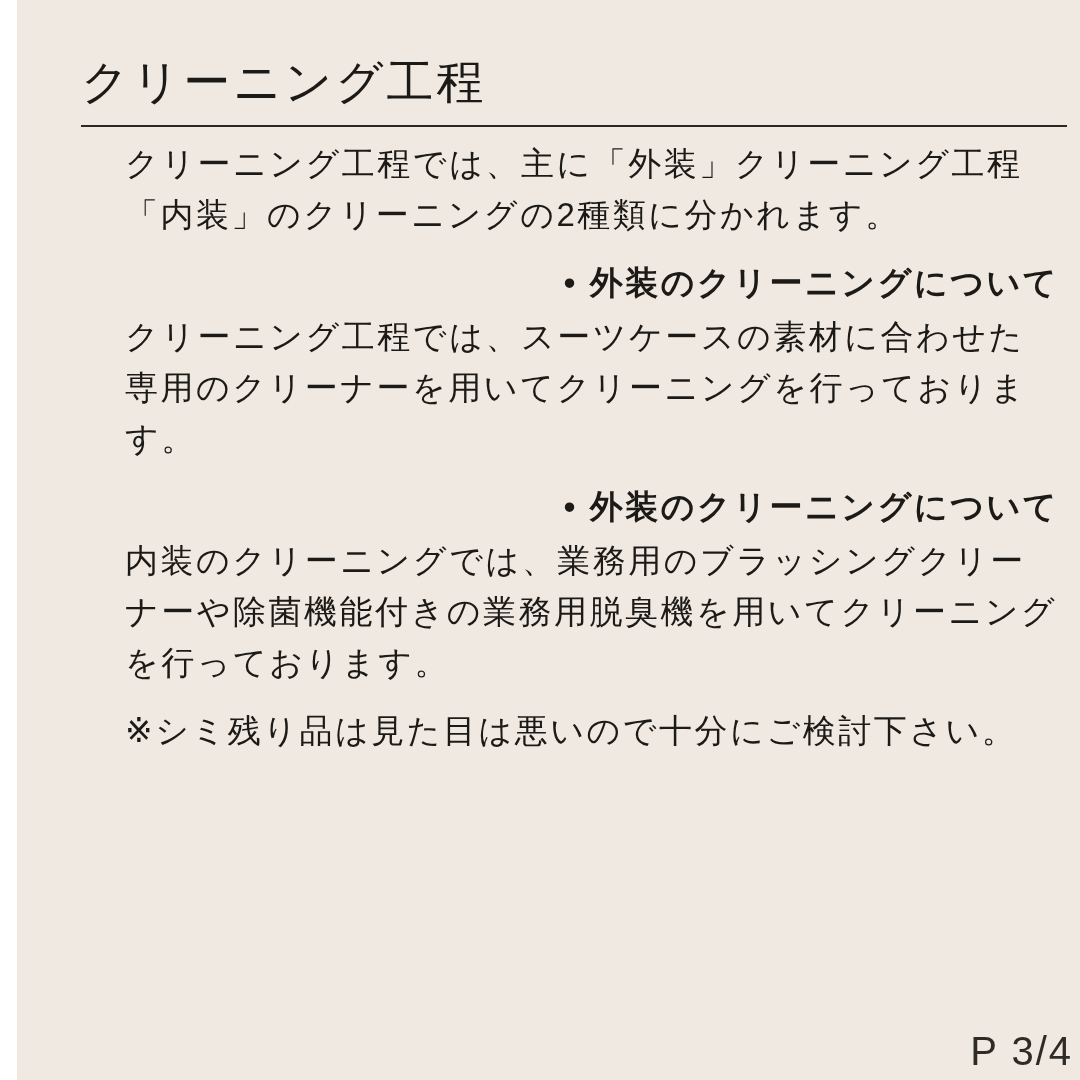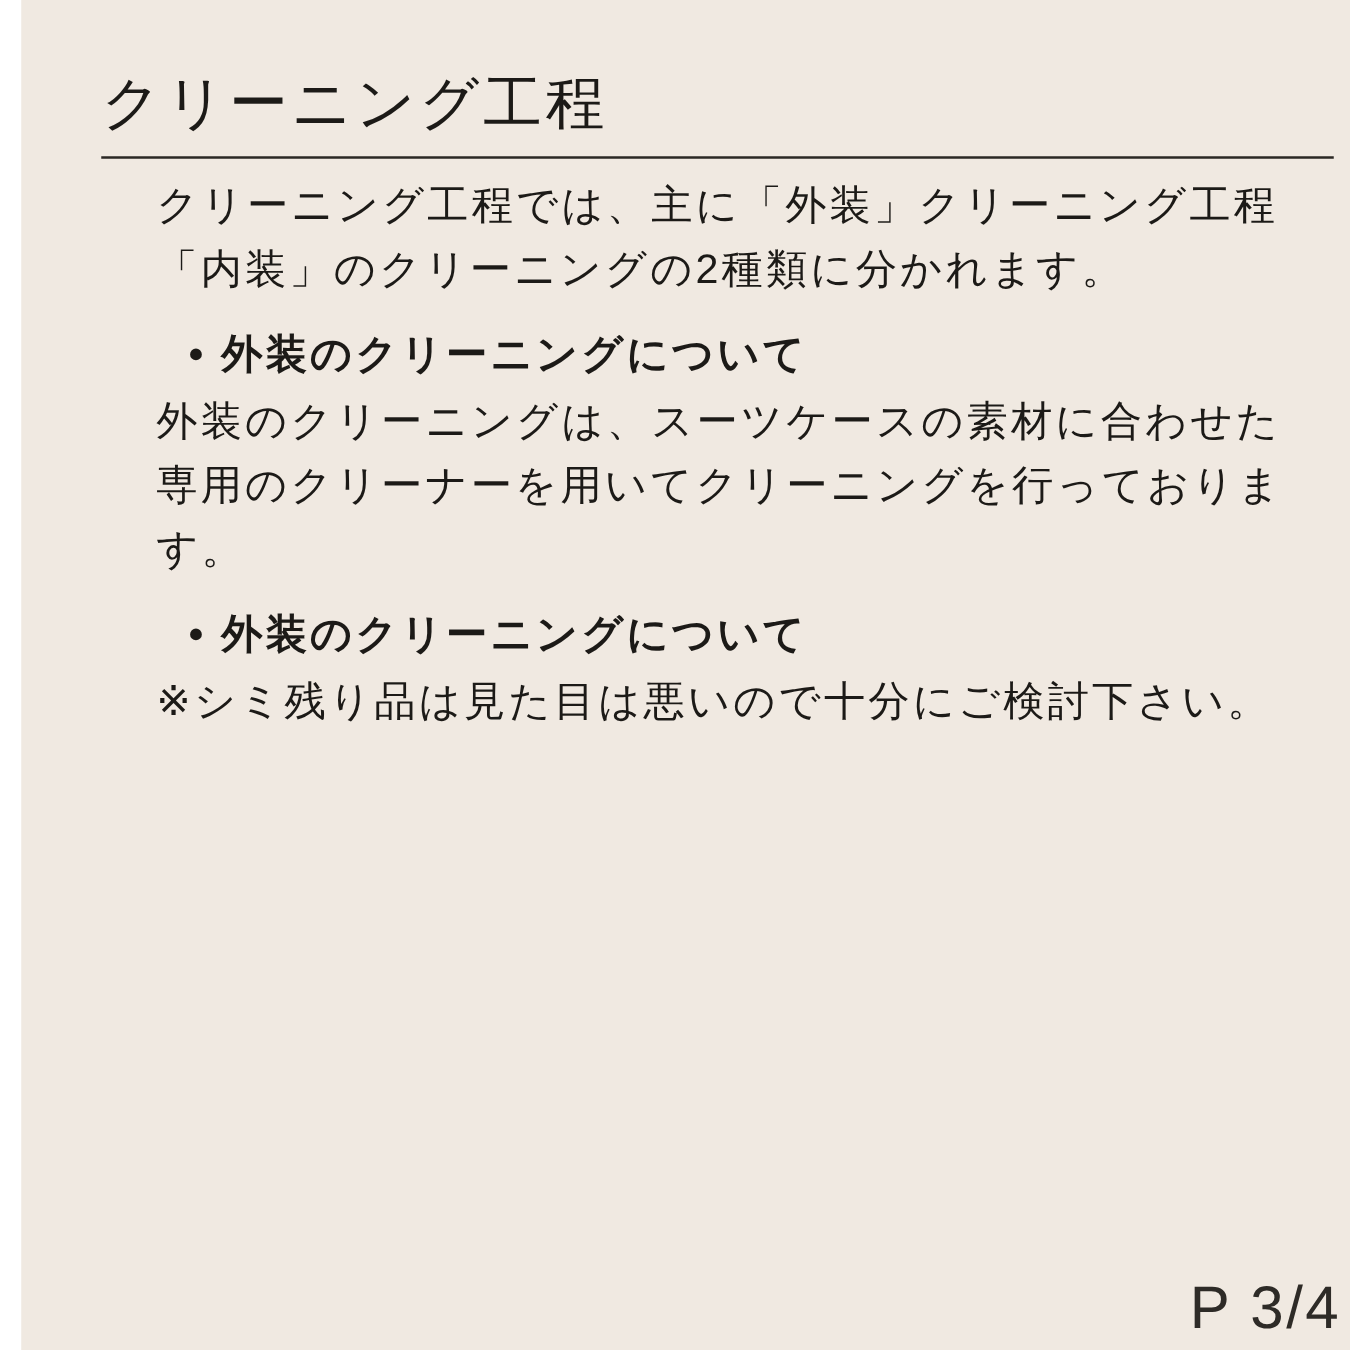--- a/index.html
+++ b/index.html
@@ -42,37 +42,38 @@
     letter-spacing: 2.5px;
   }
   .body p {
     margin: 0 0 17px 0;
   }
   .bullet-heading {
     font-weight: 700;
     padding-left: 26px;
     margin: 0 0 3px 0;
     white-space: nowrap;
+    text-align: right;
   }
   .bullet {
     display: inline-block;
     margin-right: 12px;
     font-weight: 700;
   }
   .body p.last-para {
     margin-bottom: 0;
   }
   .note {
     margin: 0;
   }
   .page-number {
     position: absolute;
     right: 24px;
     bottom: 6px;
-    font-size: 48px;
+    font-size: 40px;
     font-weight: 400;
     letter-spacing: 2px;
     color: #2e2b27;
     font-family: "Liberation Sans", sans-serif;
   }
 </style>
 </head>
 <body>
 
 <div class="page">
@@ -82,27 +83,28 @@
   <hr class="divider">
 
   <div class="body">
 
     <p>クリーニング工程では、主に「外装」クリーニング工程「内装」のクリーニングの2種類に分かれます。</p>
 
     <div>
       <div class="bullet-heading">
         <span class="bullet">•</span><span>外装のクリーニングについて</span>
       </div>
-      <p>外装のクリーニングは、スーツケースの素材に合わせた専用のクリーナーを用いてクリーニングを行っております。</p>
+      <p>クリーニング工程では、スーツケースの素材に合わせた専用のクリーナーを用いてクリーニングを行っております。</p>
     </div>
 
     <div>
       <div class="bullet-heading">
         <span class="bullet">•</span><span>外装のクリーニングについて</span>
       </div>
+      <p>内装のクリーニングでは、業務用のブラッシングクリーナーや除菌機能付きの業務用脱臭機を用いてクリーニングを行っております。</p>
     </div>
 
     <p class="note">※シミ残り品は見た目は悪いので十分にご検討下さい。</p>
 
   </div>
 
   <div class="page-number">P 3/4</div>
 
 </div>
 

